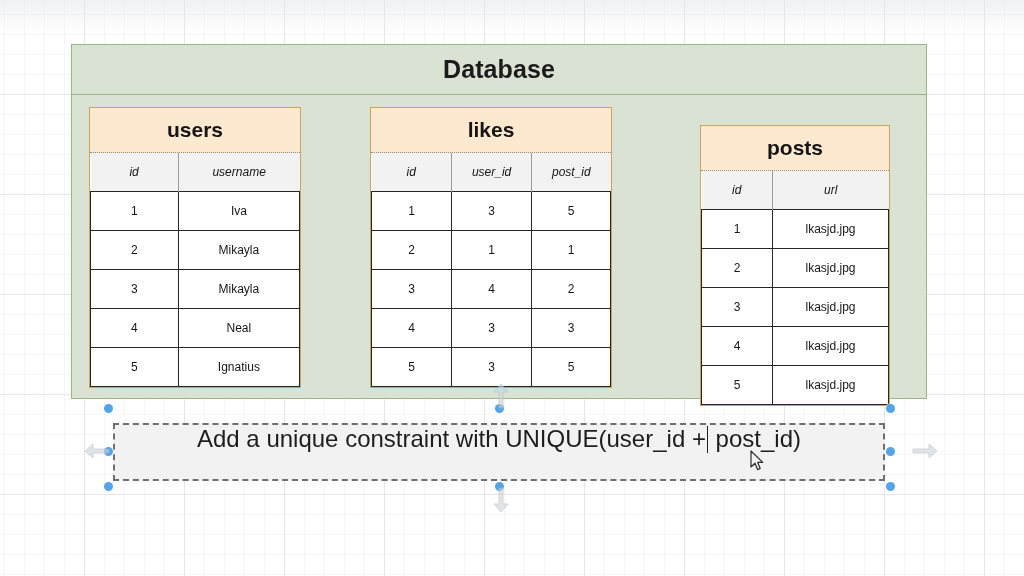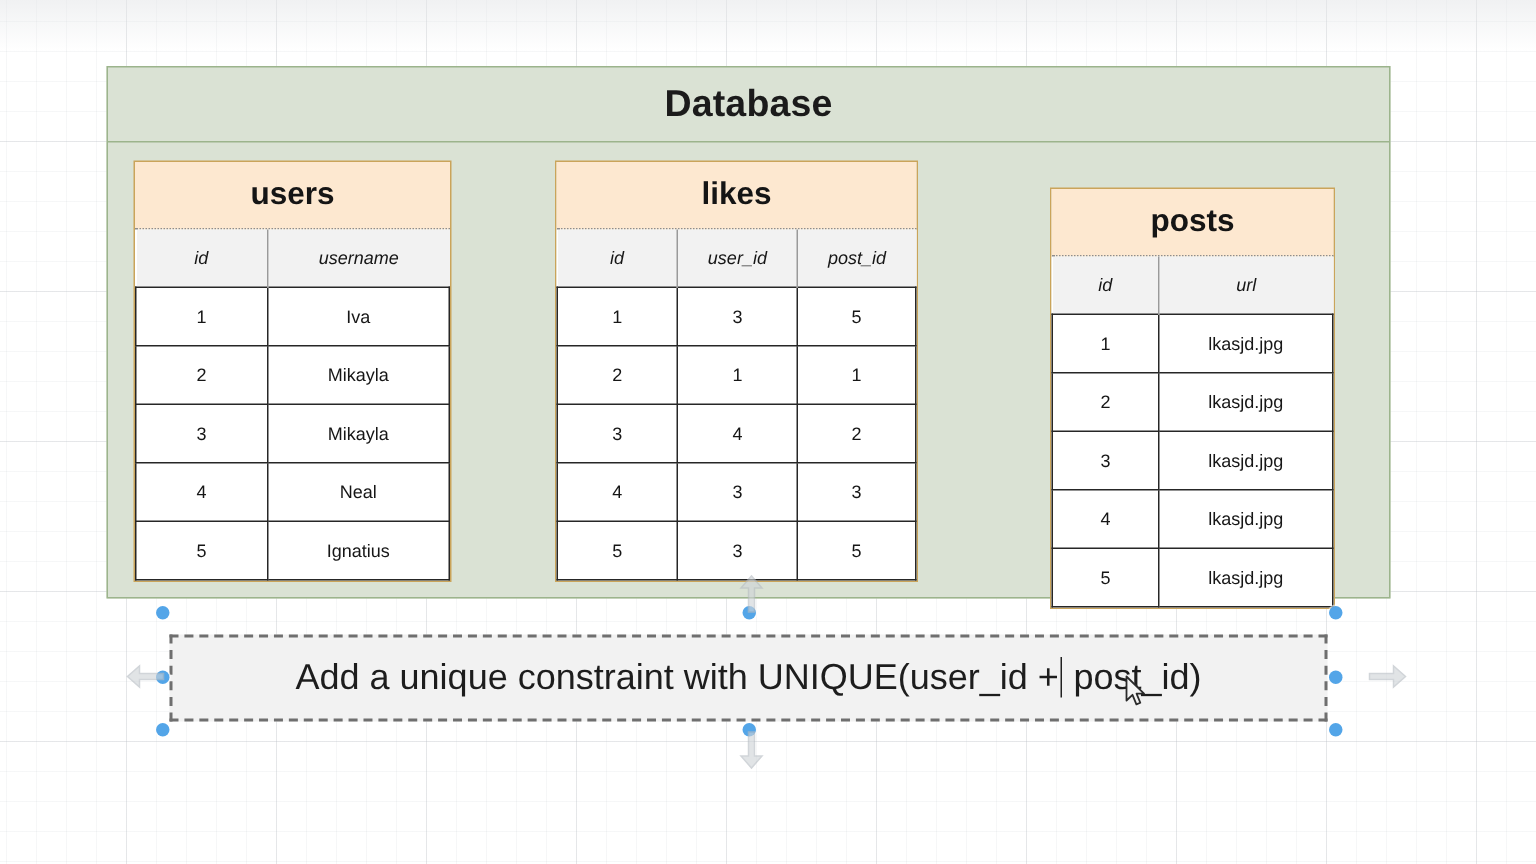--- a/index.html
+++ b/index.html
@@ -96,21 +96,21 @@
   #ent-likes { left: 298px; top: 62px;  width: 242px; }
   #ent-posts { left: 628px; top: 80px;  width: 190px; }
 
   
   .note-box {
     position: absolute;
     left: 113px; top: 423px;
     width: 772px; height: 58px;
     background: #f2f2f2;
     border: 2px dashed #6f6f6f;
-    display: flex; align-items: center; justify-content: center;
+    display: flex; align-items: flex-start; justify-content: center;
   }
   .note-text {
     font-size: 24px; color: #1d1d1d; white-space: nowrap;
   }
   .caret {
     display: inline-block;
     width: 1px; height: 27px;
     background: #222;
     vertical-align: -6px;
     margin: 0 1px;

